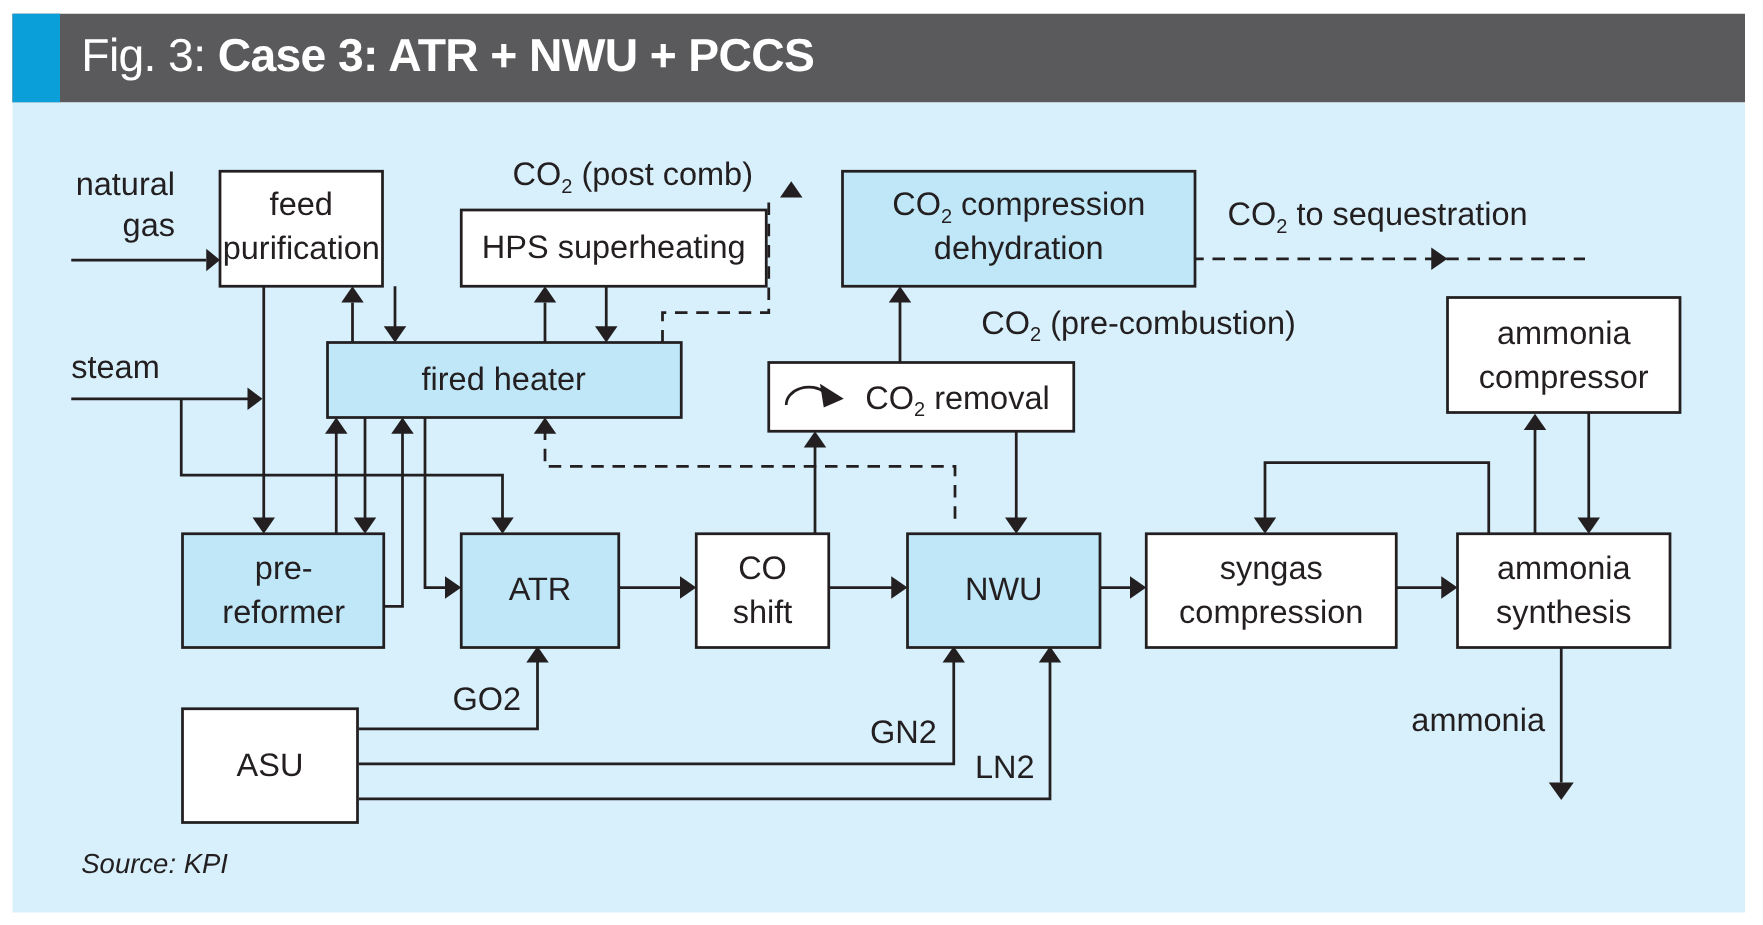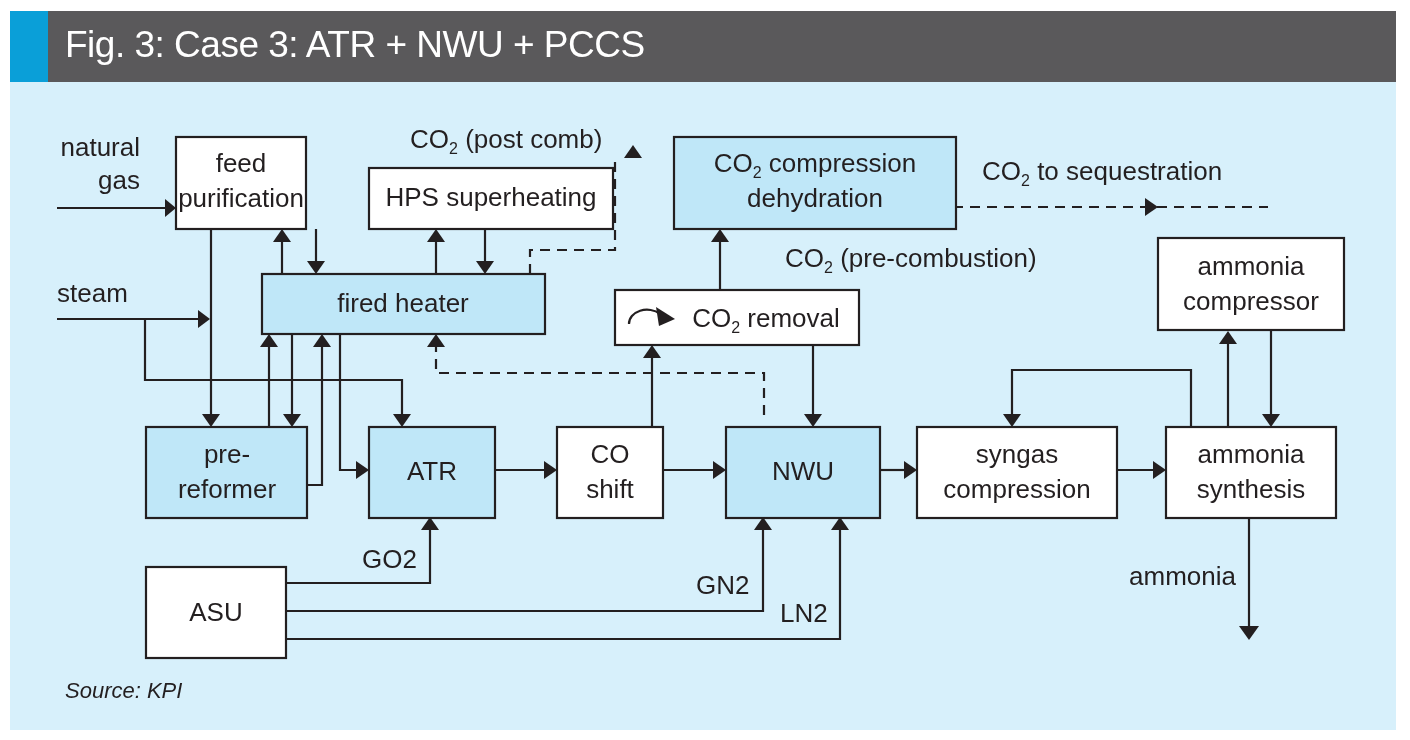--- a/index.html
+++ b/index.html
@@ -1,21 +1,21 @@
 <!DOCTYPE html>
 <html><head>
 <meta charset="utf-8">
 <style>
   html, body { margin: 0; padding: 0; background: #ffffff; }
   body { width: 1410px; height: 740px; position: relative; overflow: hidden;
          font-family: "Liberation Sans", sans-serif; }
   .header { position: absolute; left: 10px; top: 11px; width: 1386px; height: 71px; background: #5a595b; }
   .header-accent { position: absolute; left: 0; top: 0; width: 38px; height: 71px; background: #0a9fd8; }
   .header-title { position: absolute; left: 55px; top: 13px; color: #ffffff; font-size: 37px; letter-spacing: -0.5px; white-space: nowrap; }
-  .header-title .bold { font-weight: normal; }
+  .header-title .bold { font-weight: bold; }
   .panel { position: absolute; left: 10px; top: 82px; width: 1386px; height: 648px; background: #d7f0fb; }
   svg { position: absolute; left: 0; top: 0; }
   .box-text { font-family: "Liberation Sans", sans-serif; font-size: 26px; fill: #231f20; }
   .lbl { font-family: "Liberation Sans", sans-serif; font-size: 26px; fill: #231f20; }
   .src { font-family: "Liberation Sans", sans-serif; font-size: 22px; font-style: italic; fill: #231f20; }
 </style>
 </head>
 <body>
 
 <div class="header">

